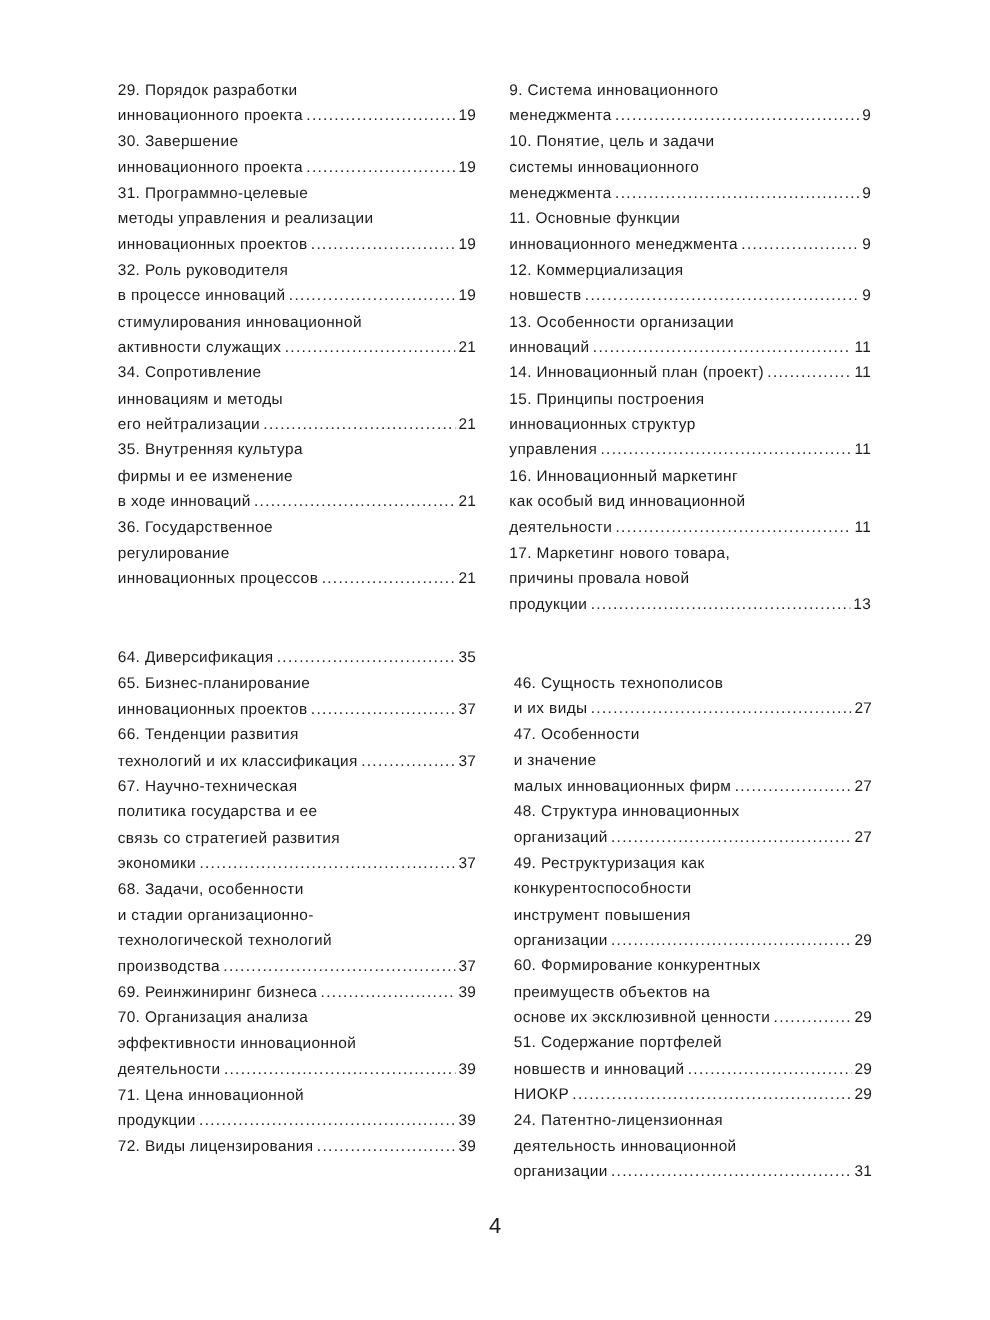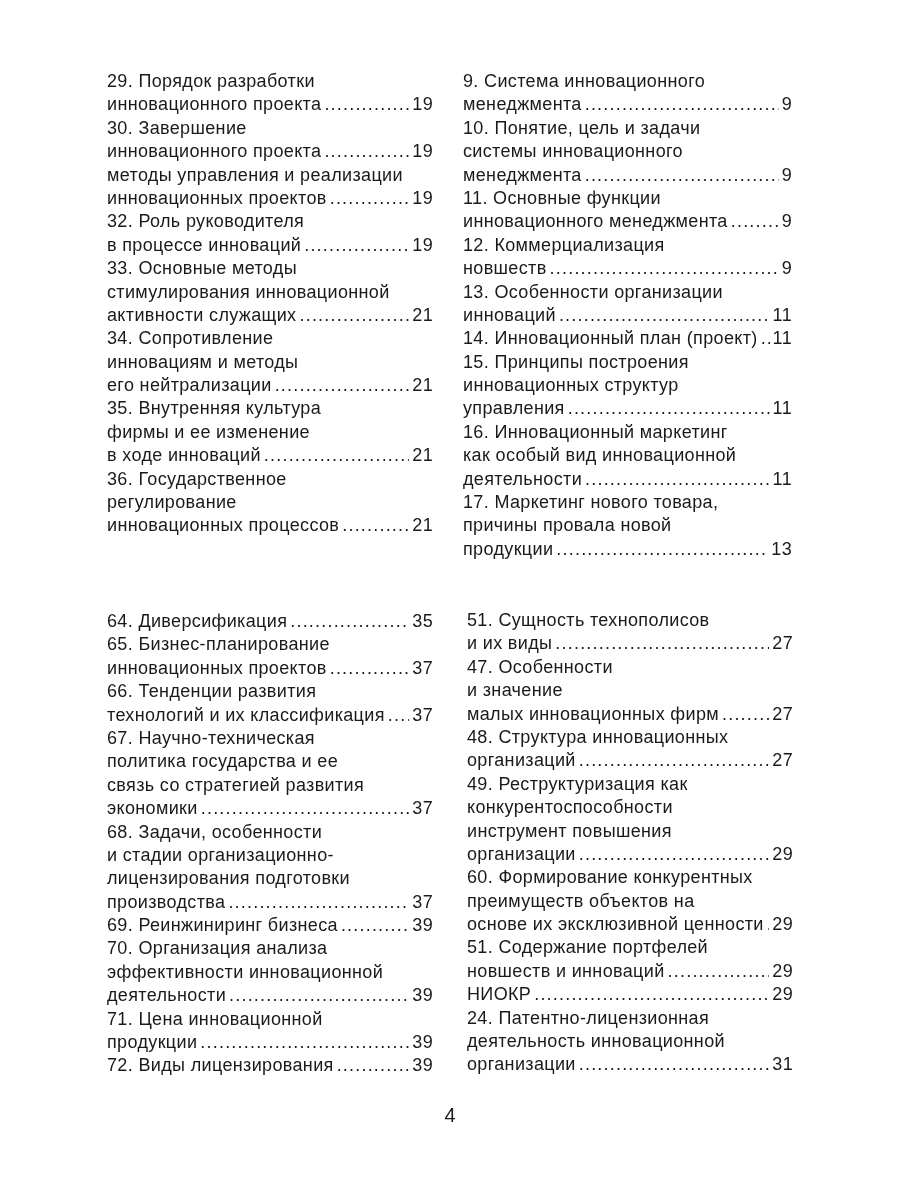--- a/index.html
+++ b/index.html
@@ -1,26 +1,26 @@
 <!DOCTYPE html>
 <html><head>
 <meta charset="utf-8">
 <style>
   html, body { margin:0; padding:0; background:#ffffff; }
   body { width:900px; height:1200px; position:relative; overflow:hidden;
          font-family:"Liberation Sans", sans-serif; color:#1a1a1a; }
-  .col { position:absolute; font-size:18px; line-height:23.4px; letter-spacing:0.35px; }
+  .col { position:absolute; font-size:14px; line-height:23.4px; letter-spacing:0.35px; }
   .line { display:flex; white-space:nowrap; height:23.4px; }
   .line .txt { flex:0 0 auto; }
   .line .dots { flex:1 1 auto; overflow:hidden; white-space:nowrap; letter-spacing:1.2px; margin:0 3px 0 3px; }
   .line .dots::before { content:"..................................................................................................................................."; }
   .line .pg { flex:0 0 auto; }
   #c1 { left:107px; top:70px; width:326px; }
   #c2 { left:463px; top:70px; width:329px;text-align:right; }
-  #c3 { left:107px; top:586px; width:326px;margin-top:24px; }
+  #c3 { left:107px; top:586px; width:326px; }
   #c4 { left:467px; top:609px; width:326px; }
   .pagenum { position:absolute; left:0; width:900px; top:1104px; text-align:center; font-size:20px; }
 </style>
 </head>
 <body>
 
 <div id="c1" class="col">
     <div>
       <div class="line">
         <span class="txt">29. Порядок разработки</span>
@@ -36,42 +36,42 @@
         <span class="txt">30. Завершение</span>
       </div>
       <div class="line">
         <span class="txt">инновационного проекта</span>
         <span class="dots"></span>
         <span class="pg">19</span>
       </div>
     </div>
     <div>
       <div class="line">
+        <span class="txt">31. Программно-целевые</span>
+      </div>
+      <div class="line">
         <span class="txt">методы управления и реализации</span>
       </div>
       <div class="line">
         <span class="txt">инновационных проектов</span>
         <span class="dots"></span>
         <span class="pg">19</span>
       </div>
     </div>
     <div>
       <div class="line">
         <span class="txt">32. Роль руководителя</span>
       </div>
       <div class="line">
         <span class="txt">в процессе инноваций</span>
         <span class="dots"></span>
         <span class="pg">19</span>
       </div>
     </div>
     <div>
-      <div class="line">
-        <span class="txt">33. Основные методы</span>
-      </div>
       <div class="line">
         <span class="txt">стимулирования инновационной</span>
       </div>
       <div class="line">
         <span class="txt">активности служащих</span>
         <span class="dots"></span>
         <span class="pg">21</span>
       </div>
     </div>
     <div>
@@ -260,21 +260,21 @@
       </div>
     </div>
     <div>
       <div class="line">
         <span class="txt">68. Задачи, особенности</span>
       </div>
       <div class="line">
         <span class="txt">и стадии организационно-</span>
       </div>
       <div class="line">
-        <span class="txt">лицензирования подготовки</span>
+        <span class="txt">технологической технологий</span>
       </div>
       <div class="line">
         <span class="txt">производства</span>
         <span class="dots"></span>
         <span class="pg">37</span>
       </div>
     </div>
     <div>
       <div class="line">
         <span class="txt">69. Реинжиниринг бизнеса</span>
@@ -309,21 +309,21 @@
       <div class="line">
         <span class="txt">72. Виды лицензирования</span>
         <span class="dots"></span>
         <span class="pg">39</span>
       </div>
     </div>
   </div>
 <div id="c4" class="col">
     <div>
       <div class="line">
-        <span class="txt">51. Сущность технополисов</span>
+        <span class="txt">46. Сущность технополисов</span>
       </div>
       <div class="line">
         <span class="txt">и их виды</span>
         <span class="dots"></span>
         <span class="pg">27</span>
       </div>
     </div>
     <div>
       <div class="line">
         <span class="txt">47. Особенности</span>

